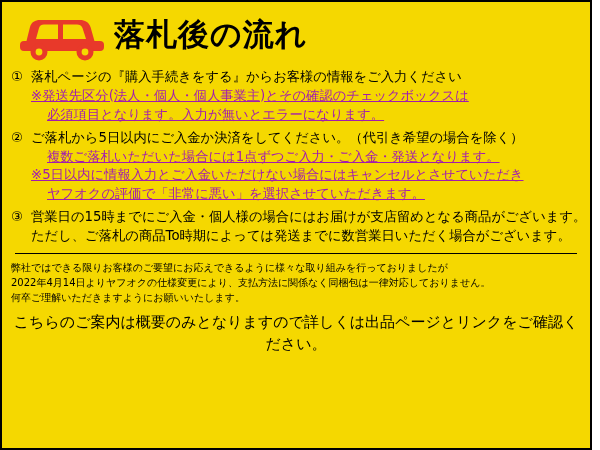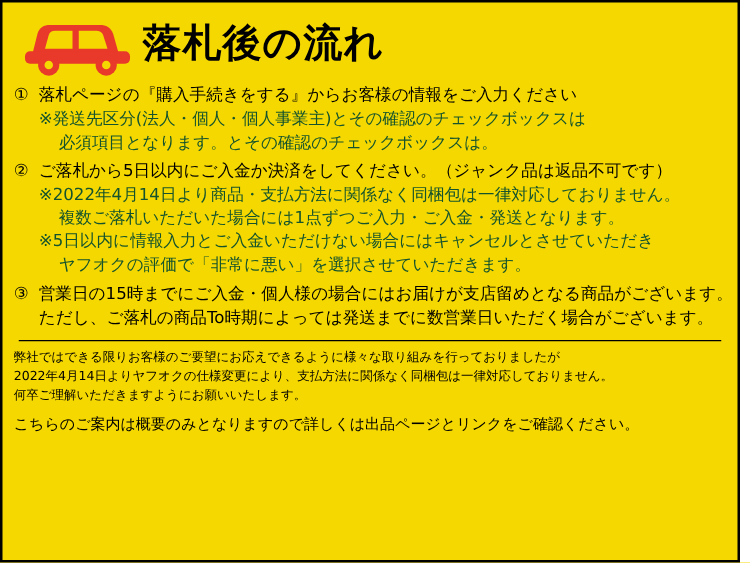--- a/index.html
+++ b/index.html
@@ -67,40 +67,41 @@
   .block {
     margin-bottom: 4px;
   }
   .line {
     font-size: 13.3px;
     line-height: 1.42;
     color: #000;
     white-space: nowrap;
   }
   .line.red {
-    color: #14532d;
+    color: #a21caf;
+    text-decoration: underline;
   }
   .line.indent1 { padding-left: 20px; }
   .line.indent2 { padding-left: 36px; }
   .num {
     display: inline-block;
     width: 20px;
   }
   .divider {
     border: 0;
     border-top: 1px solid #000;
     margin: 7px 4px 6px 4px;
   }
   .footnote .line {
     font-size: 10px;
     line-height: 1.5;
   }
   .closing {
-    text-align: left;
-    font-size: 12px;
+    text-align: center;
+    font-size: 15px;
     line-height: 1.5;
     color: #000;
     margin-top: 6px;
   }
 </style>
 </head>
 <body>
 
 <div id="page">
 
@@ -116,25 +117,24 @@
       <circle cx="69" cy="43" r="3.4" fill="#f5d800"></circle>
     </svg>
     <div class="header-title">落札後の流れ</div>
   </div>
 
   <div class="body-area">
     <div id="sections">
         <div class="block">
           <div class="line"><span class="num">①</span><span>落札ページの『購入手続きをする』からお客様の情報をご入力ください</span></div>
           <div class="line red indent1">※発送先区分(法人・個人・個人事業主)とその確認のチェックボックスは</div>
-          <div class="line red indent2">必須項目となります。とその確認のチェックボックスは。</div>
+          <div class="line red indent2">必須項目となります。入力が無いとエラーになります。</div>
         </div>
         <div class="block">
-          <div class="line"><span class="num">②</span><span>ご落札から5日以内にご入金か決済をしてください。（ジャンク品は返品不可です）</span></div>
-          <div class="line red indent1">※2022年4月14日より商品・支払方法に関係なく同梱包は一律対応しておりません。</div>
+          <div class="line"><span class="num">②</span><span>ご落札から5日以内にご入金か決済をしてください。（代引き希望の場合を除く）</span></div>
           <div class="line red indent2">複数ご落札いただいた場合には1点ずつご入力・ご入金・発送となります。</div>
           <div class="line red indent1">※5日以内に情報入力とご入金いただけない場合にはキャンセルとさせていただき</div>
           <div class="line red indent2">ヤフオクの評価で「非常に悪い」を選択させていただきます。</div>
         </div>
         <div class="block">
           <div class="line"><span class="num">③</span><span>営業日の15時までにご入金・個人様の場合にはお届けが支店留めとなる商品がございます。</span></div>
           <div class="line indent1">ただし、ご落札の商品To時期によっては発送までに数営業日いただく場合がございます。</div>
         </div>
       </div>
 

